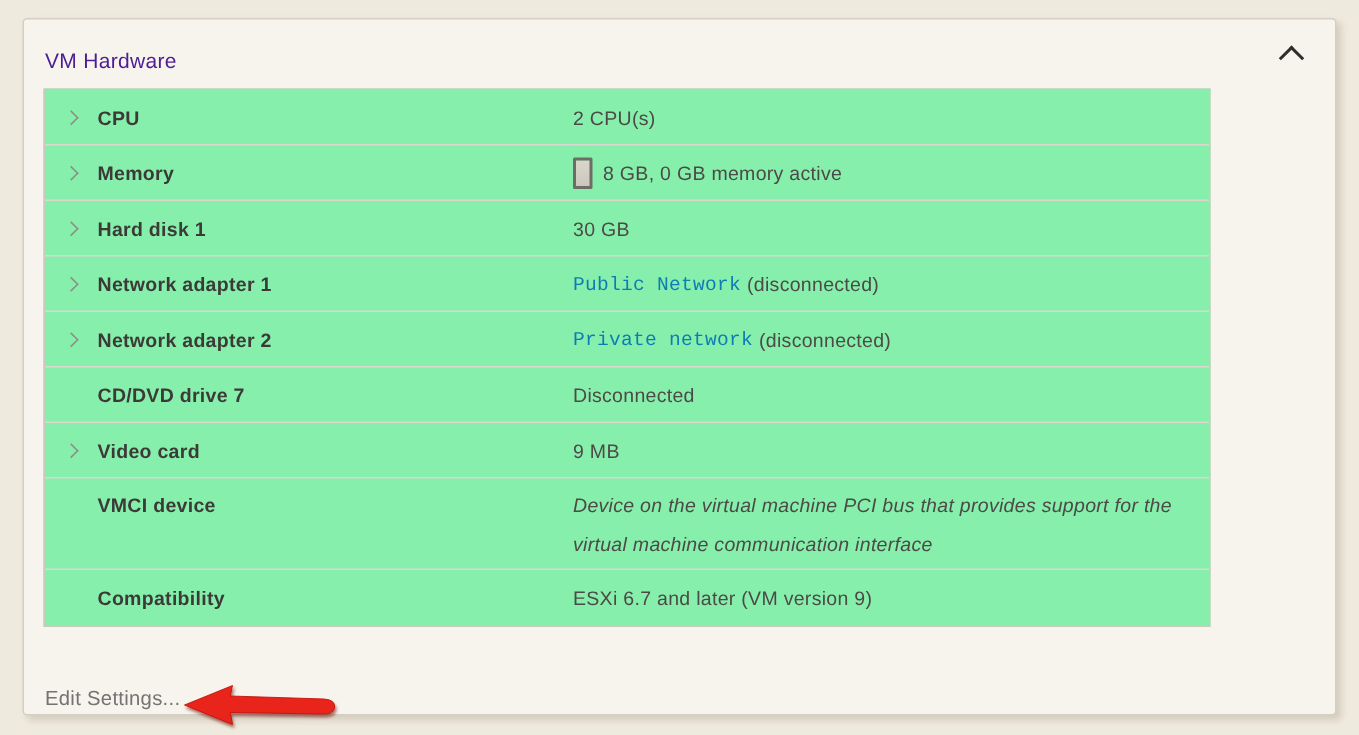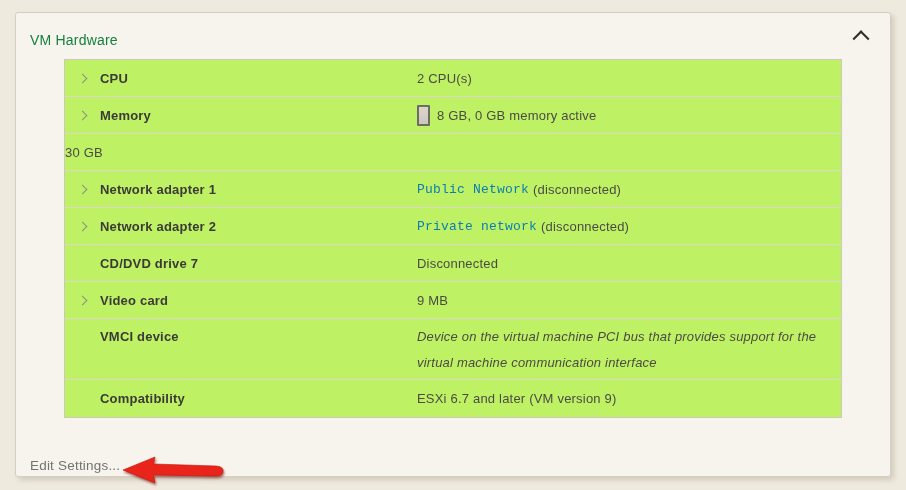--- a/index.html
+++ b/index.html
@@ -18,21 +18,21 @@
     background: #f7f4ed;
     border: 1px solid #d3cfc6;
     border-radius: 3px;
     box-shadow: 3px 3px 5px rgba(140, 125, 100, 0.28);
   }
 
   .panel-title {
     position: absolute;
     left: 14px; top: 19px;
     font-size: 14px;
-    color: #15803d;
+    color: #4c1d95;
     letter-spacing: 0.2px;
   }
 
   .collapse-btn {
     position: absolute;
     right: 16px; top: 10px;
     width: 26px; height: 26px;
     background: transparent;
     border: none;
     cursor: pointer;
@@ -44,23 +44,22 @@
     border-style: solid;
     border-color: #2e2d2b;
     border-width: 2px 2px 0 0;
     transform: rotate(-45deg) translate(-2px, 2px);
   }
 
   .hw-table {
     position: absolute;
     left: 13px; top: 46px;
     width: 778px;
-    background: #bef264;
+    background: #86efac;
     border: 1px solid #ccc8be;
-    margin-left: 35px;
   }
 
   .row {
     display: flex;
     align-items: center;
     height: 37px;
     border-bottom: 1px solid #dcd8cf;
   }
   .row:last-child { border-bottom: none; }
   .row-multi { height: 61px; align-items: flex-start; }
@@ -172,20 +171,24 @@
         <span class="chev-right"></span>
         <span class="label-text">Memory</span>
       </div>
       <div class="row-value">
         <span class="mem-icon"></span>
         <span>8 GB, 0 GB memory active</span>
       </div>
     </div>
 
     <div class="row">
+      <div class="row-label">
+        <span class="chev-right"></span>
+        <span class="label-text">Hard disk 1</span>
+      </div>
       <div class="row-value">
         <span>30 GB</span>
       </div>
     </div>
 
     <div class="row">
       <div class="row-label">
         <span class="chev-right"></span>
         <span class="label-text">Network adapter 1</span>
       </div>

